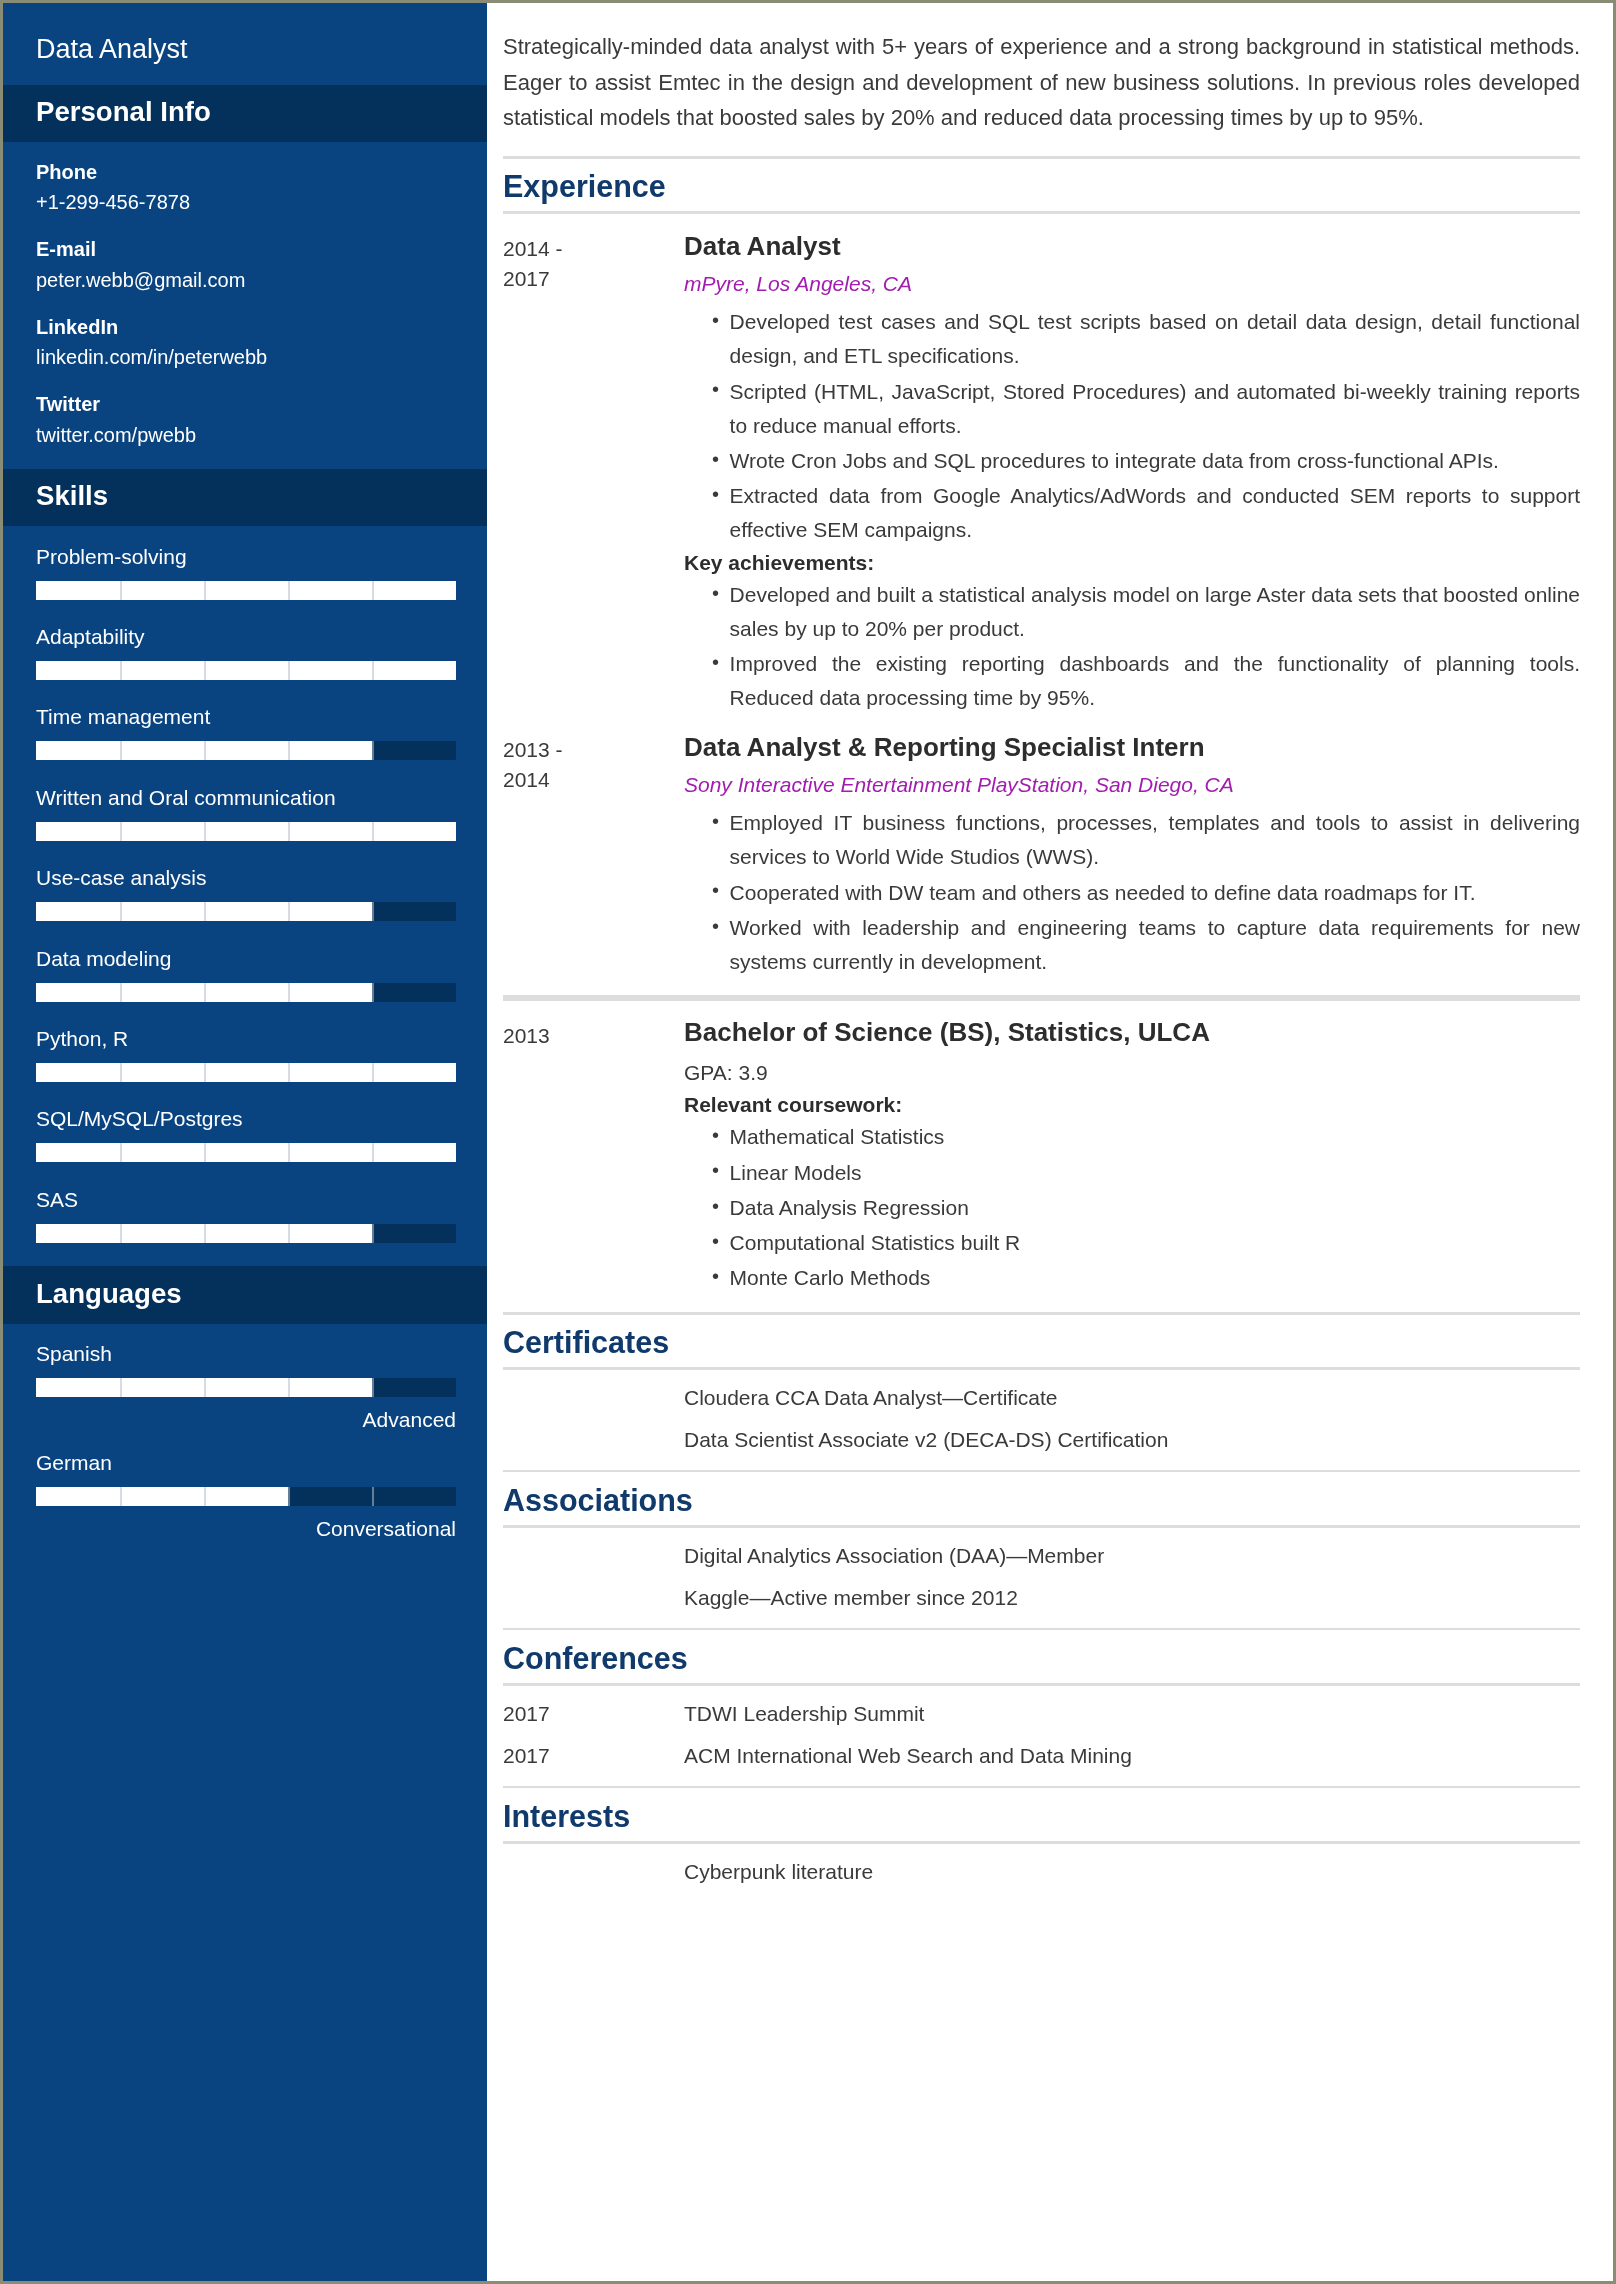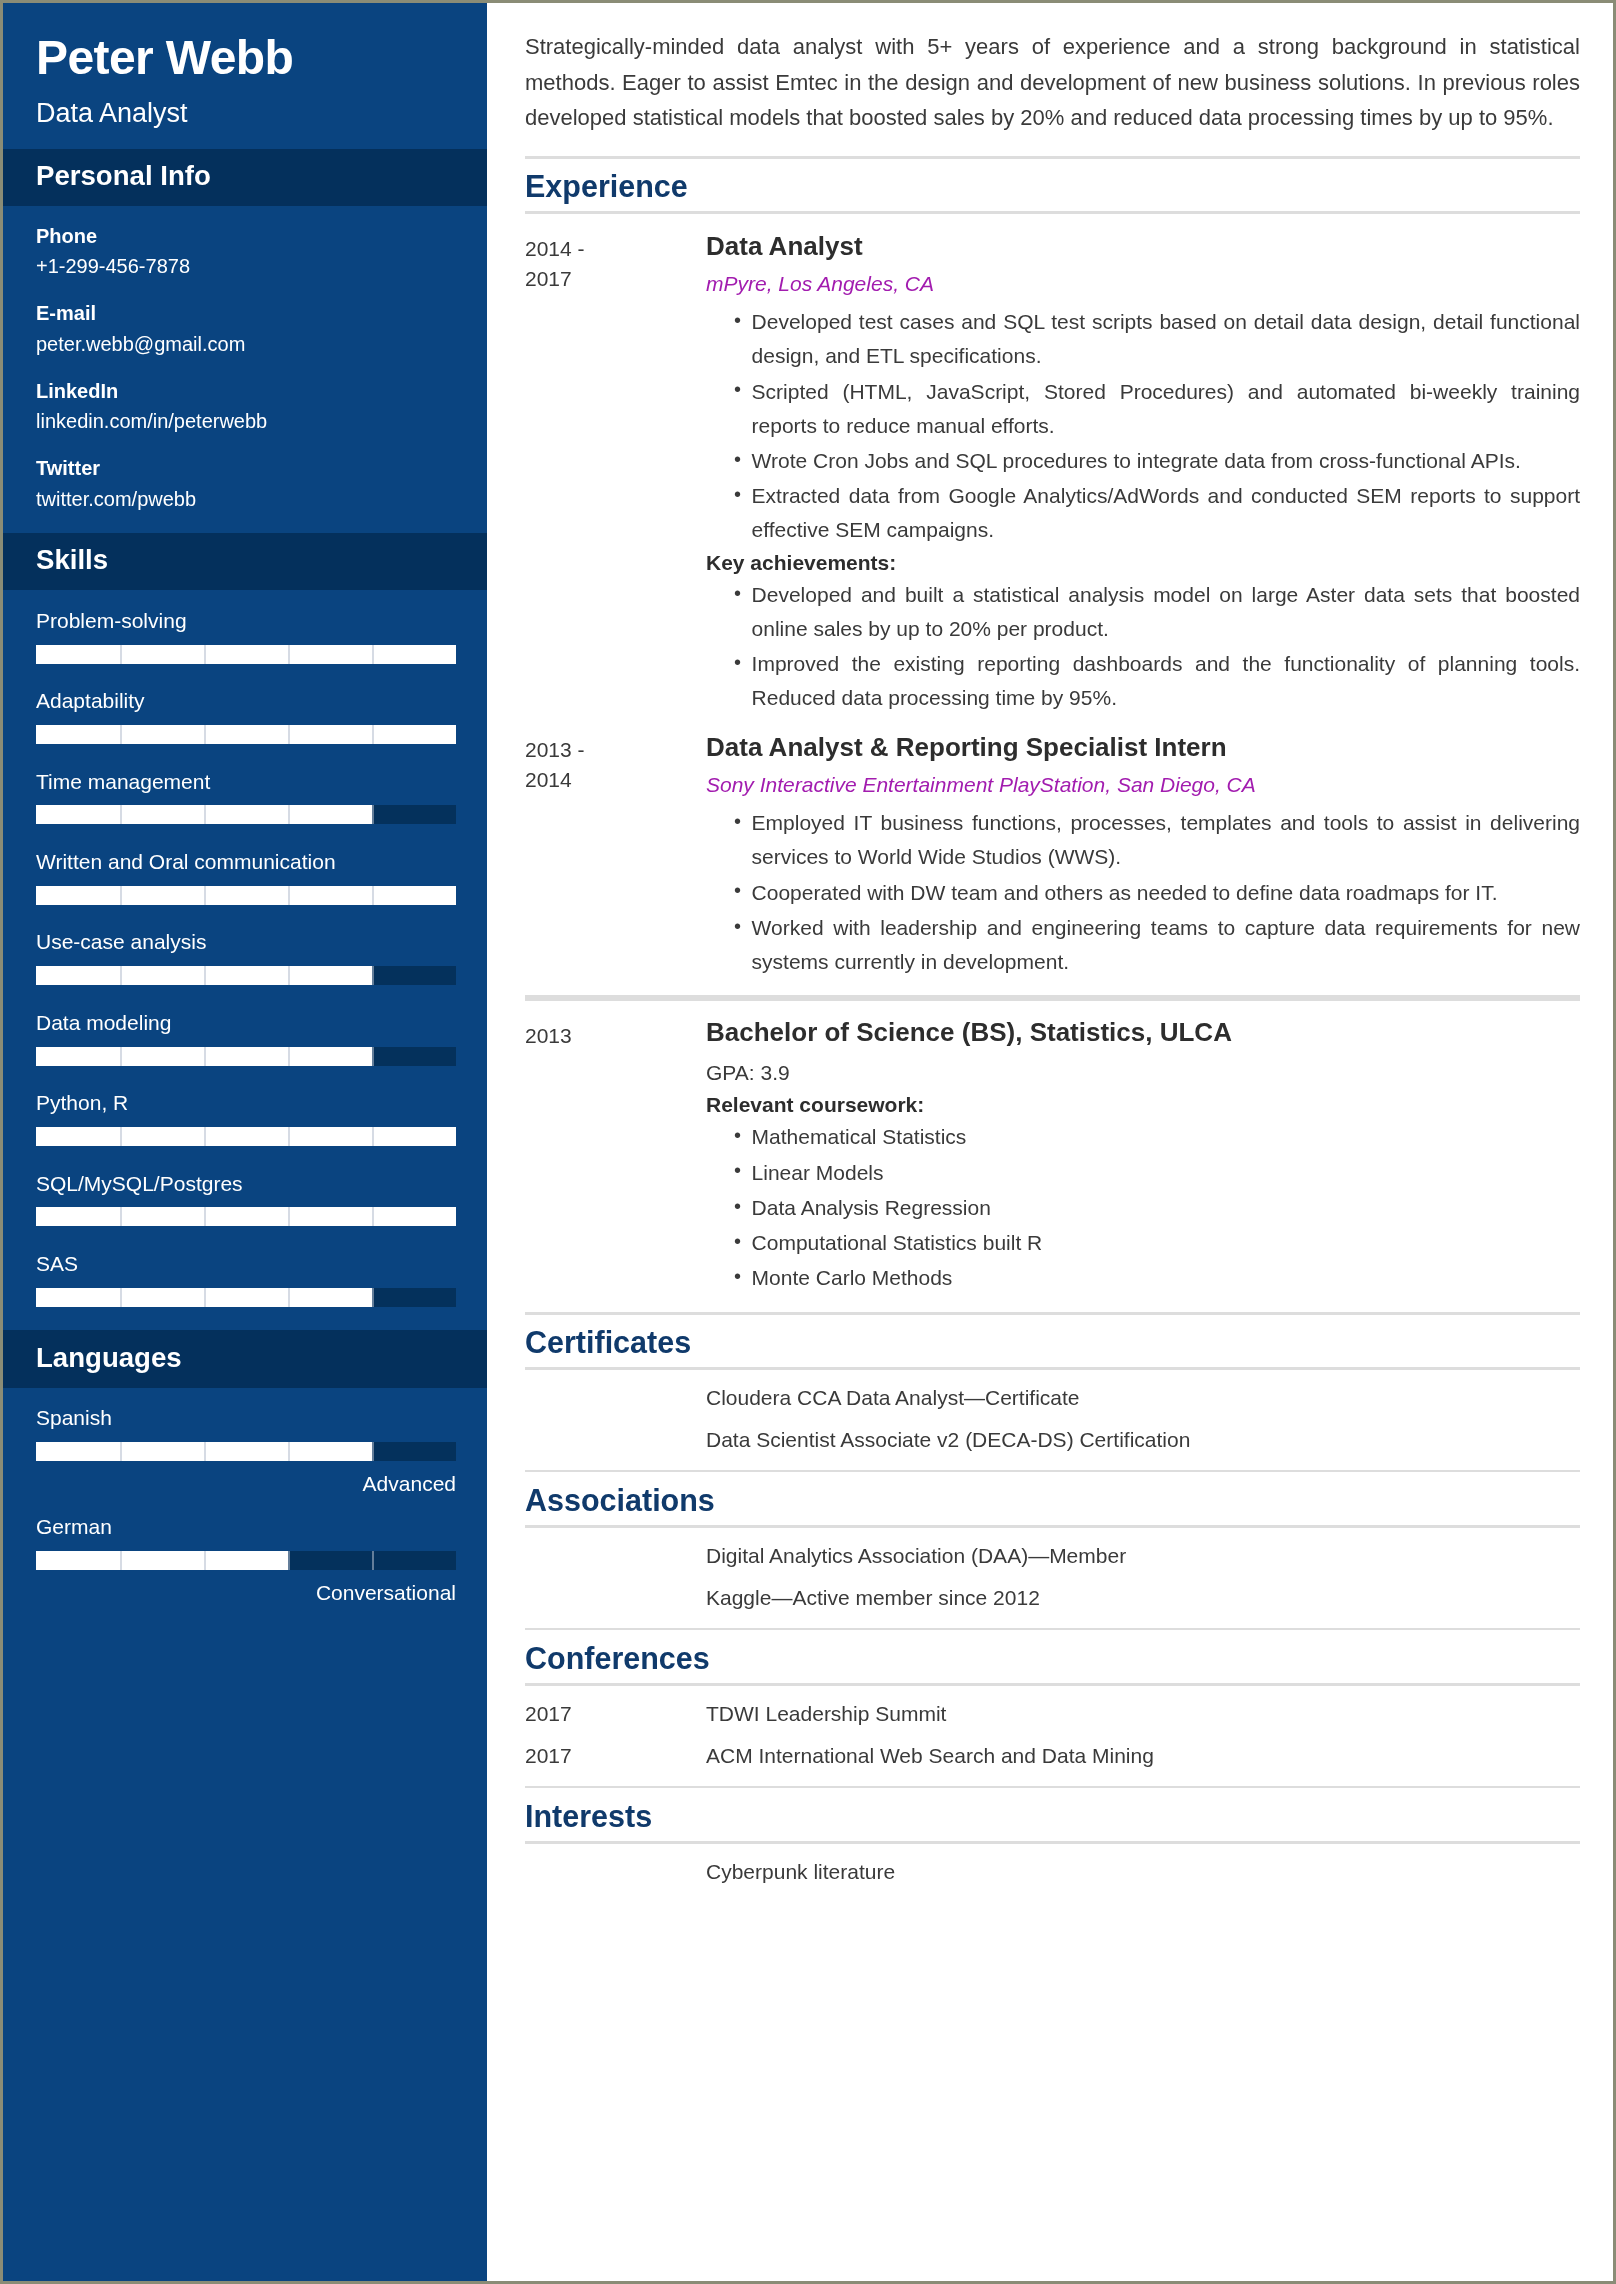--- a/index.html
+++ b/index.html
@@ -104,21 +104,21 @@
     font-size: 21px;
     text-align: right;
     width: 420px;
     margin-top: 10.6px;
   }
 
   
   .main {
     flex: 1 1 auto;
     box-sizing: border-box;
-    padding: 26px 33px 0 38px;
+    padding: 26px 33px 0 16px;
     color: #333333;
     background: #ffffff;
   }
   .summary {
     font-size: 22px;
     line-height: 1.62;
     text-align: justify;
     color: #3a3a3a;
     margin: 0 0 20px 0;
   }
@@ -221,21 +221,20 @@
 </style>
 </head>
 <body>
 
 <div class="page">
 
   <aside class="sidebar">
     <div class="sidebar-inner">
 
       <div class="name-block">
-        <h1 class="full-name">Peter Webb</h1>
         <div class="job-title">Data Analyst</div>
       </div>
 
       <div class="side-section-head">Personal Info</div>
       <div class="side-body" id="contacts">
           <div class="contact-item">
             <div class="contact-label">Phone</div>
             <div class="contact-value">+1-299-456-7878</div>
           </div>
           <div class="contact-item">

